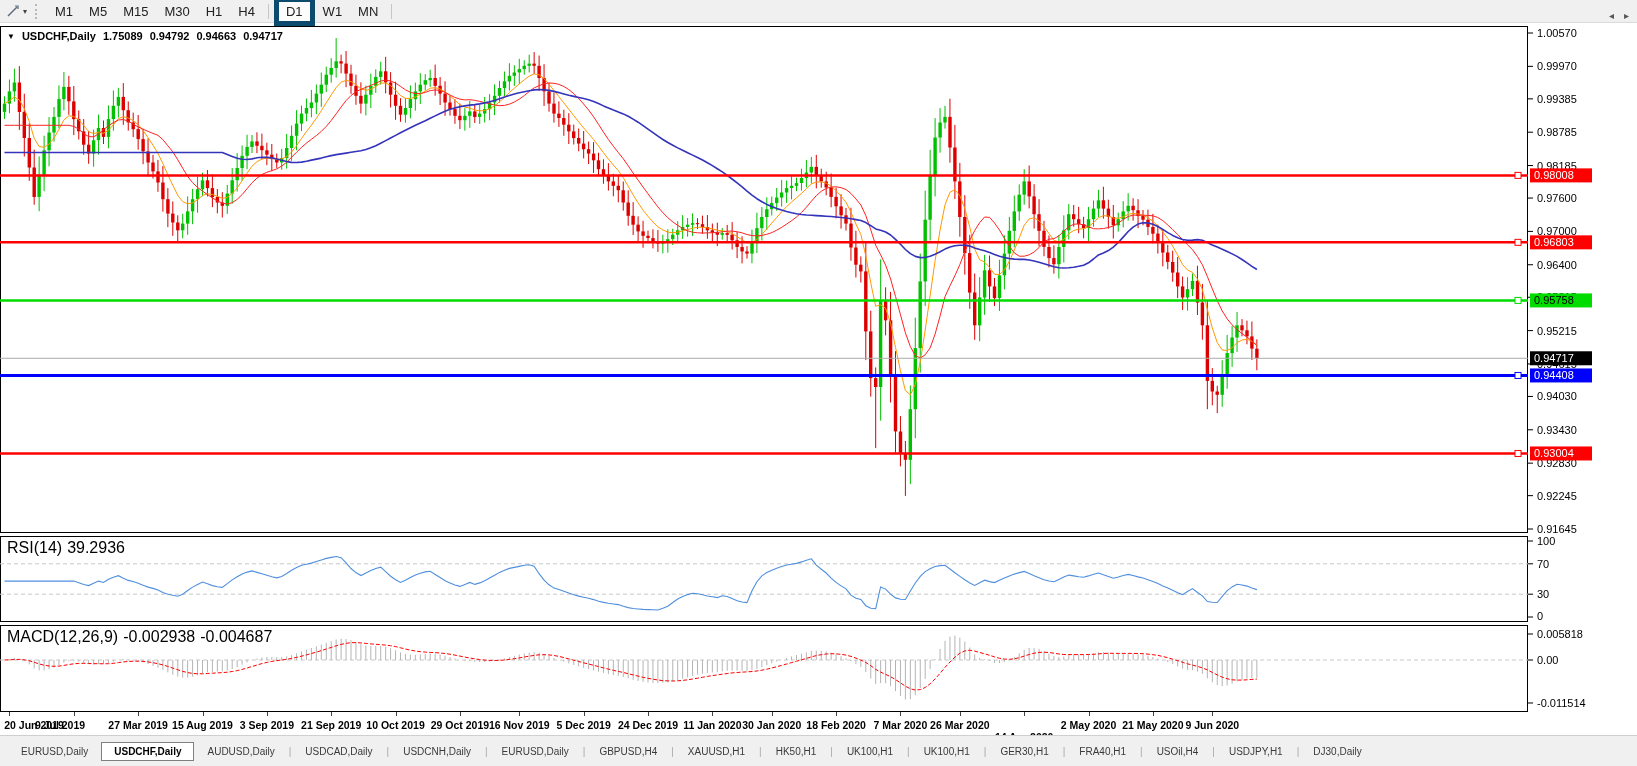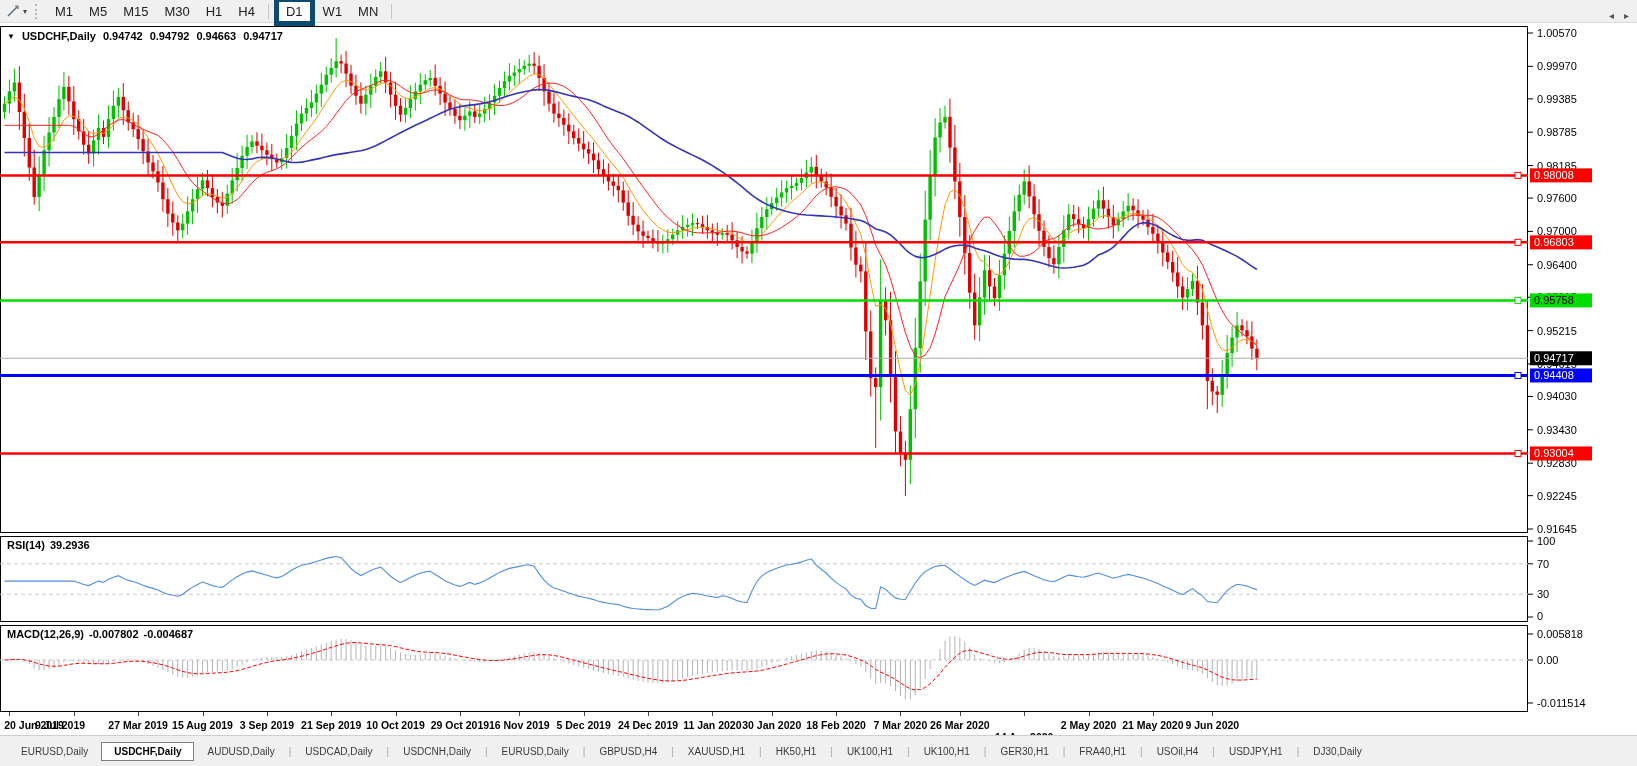--- a/index.html
+++ b/index.html
@@ -14,21 +14,21 @@
   .grip{width:3px;height:15px;border-left:2px dotted #b8b8b8;margin:0 7px 0 6px;}
   .vsep{width:1px;height:15px;background:#c6c6c6;margin:0 5px;}
   .tf{font-size:13px;background:transparent;border:1px solid transparent;padding:2px 7px;color:#222;
       font-family:"Liberation Sans",sans-serif;cursor:default;}
   .tf.active{background:#fcfcfc;border:5px solid #0c4a6e;border-radius:0;text-align:center;}
 
   
   .chart-title{position:absolute;top:30px;left:7px;font-size:11px;font-weight:bold;color:#000;z-index:6;
                display:flex;align-items:center;gap:7px;white-space:nowrap;}
   .chart-title .arrow{font-size:8px;color:#000;}
-  .ind-label{position:absolute;left:7px;font-size:11px;font-weight:bold;color:#000;z-index:6;white-space:nowrap;}
+  .ind-label{position:absolute;left:7px;font-size:16px;font-weight:normal;color:#000;z-index:6;white-space:nowrap;}
   .ind-label span{margin-right:5px;}
 
   svg.panel{position:absolute;left:0;}
   svg text{font-family:"Liberation Sans",sans-serif;}
 
   
   .date-axis{position:absolute;top:712px;left:0;width:1582px;height:23px;background:#fff;font-weight:bold;}
   .date-axis .dlab{position:absolute;top:7px;font-size:10.5px;color:#000;transform:translateX(-50%);white-space:nowrap;}
   .date-axis .tick{position:absolute;top:0;width:1px;height:4px;background:#444;}
 
@@ -63,31 +63,31 @@
     <div class="vsep"></div>
     <button class="tf active">D1</button>
     <button class="tf">W1</button>
     <button class="tf">MN</button>
     <div class="vsep"></div>
   </div>
 
   <div class="chart-title">
     <span class="arrow">▼</span>
     <span>USDCHF,Daily</span>
-    <span>0.94742</span>
+    <span>1.75089</span>
     <span>0.94792</span>
     <span>0.94663</span>
     <span>0.94717</span>
   </div>
 
   <div class="ind-label" style="top:539px">
     <span>RSI(14)</span><span>39.2936</span>
   </div>
   <div class="ind-label" style="top:628px">
-    <span>MACD(12,26,9)</span><span>-0.007802</span><span>-0.004687</span>
+    <span>MACD(12,26,9)</span><span>-0.002938</span><span>-0.004687</span>
   </div>
 
   <svg id="main-svg" class="panel" style="top:26px" width="1637" height="507">
       <rect x="0.5" y="0.5" width="1527" height="506" fill="#FFFFFF" stroke="#000000"></rect>
       <g>
         <line x1="4.5" y1="70.2" x2="4.5" y2="92.9" stroke="#00C000" stroke-width="1"></line>
         <rect x="2.8" y="77.6" width="3.4" height="8.3" fill="#00C000"></rect>
         <line x1="9.45" y1="53.5" x2="9.45" y2="87.2" stroke="#00C000" stroke-width="1"></line>
         <rect x="7.7" y="65.4" width="3.4" height="12.2" fill="#00C000"></rect>
         <line x1="14.4" y1="42.7" x2="14.4" y2="75.6" stroke="#00C000" stroke-width="1"></line>

